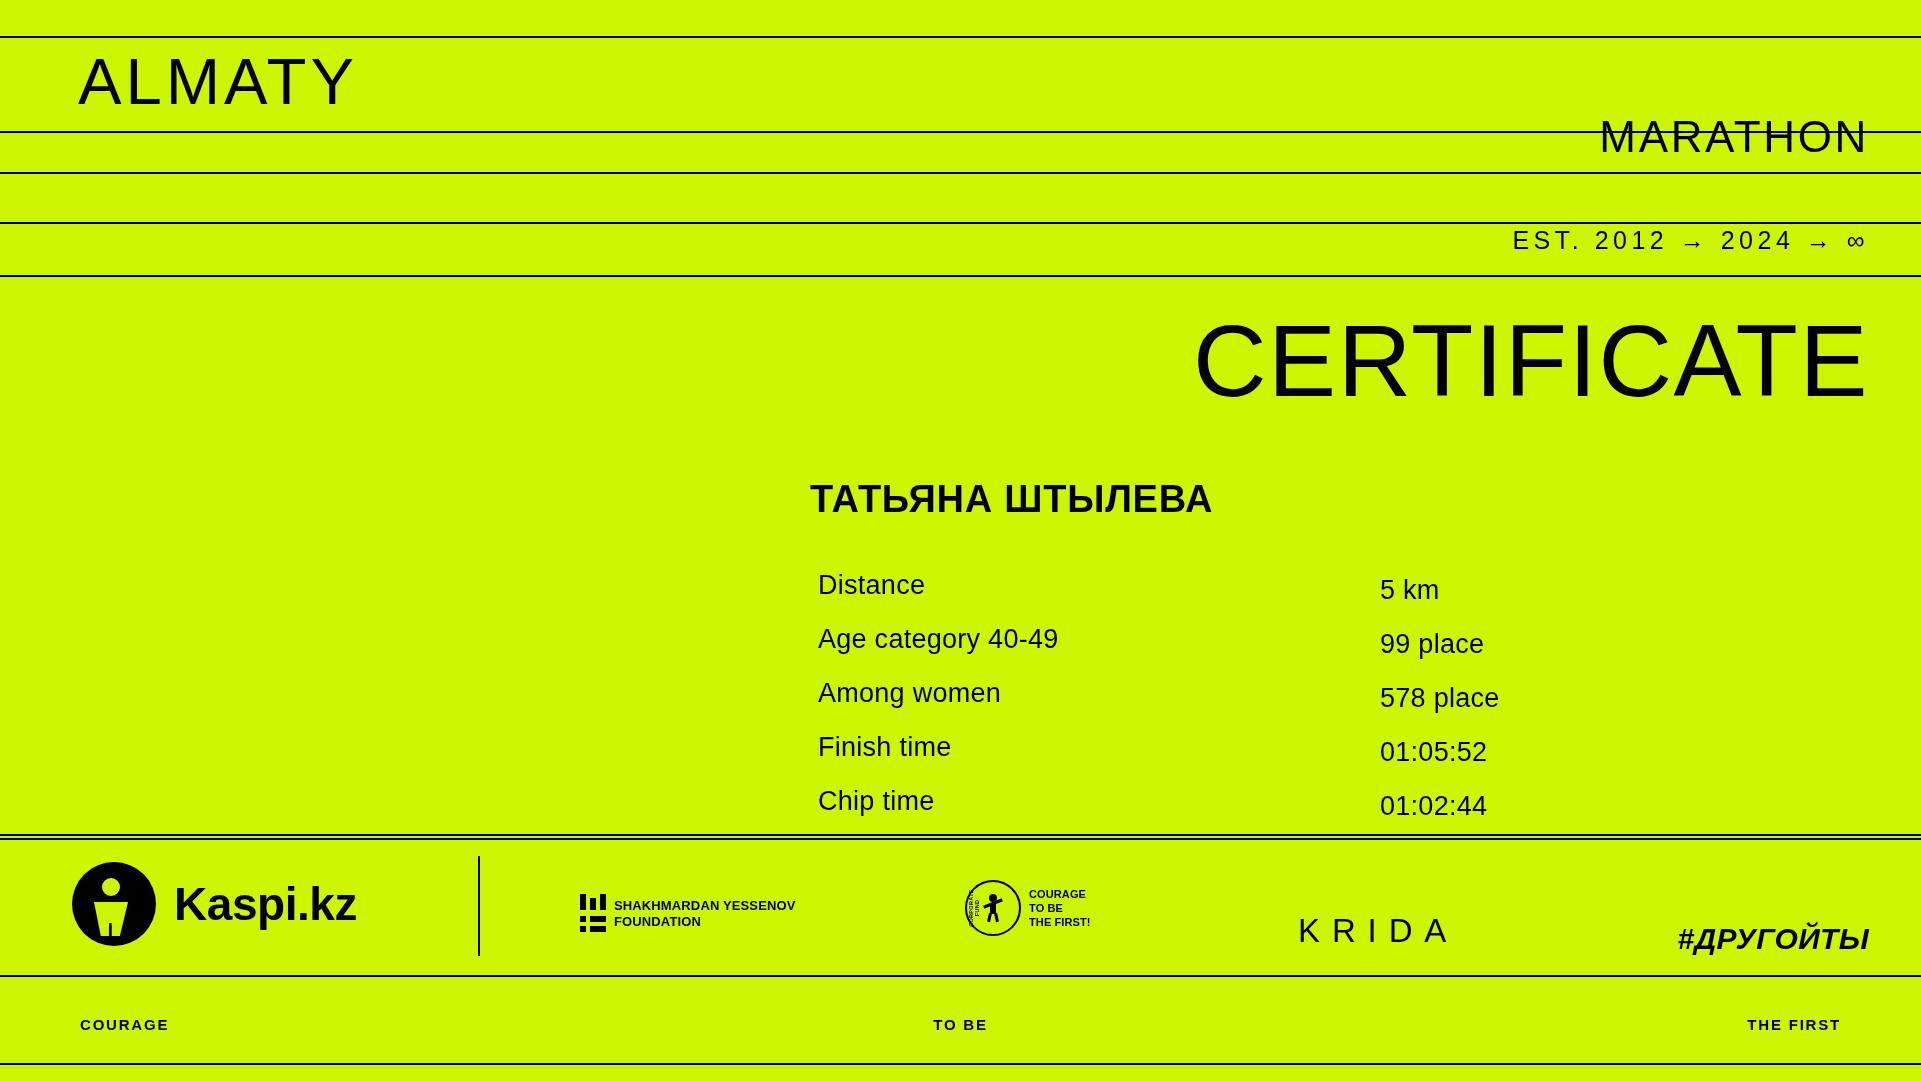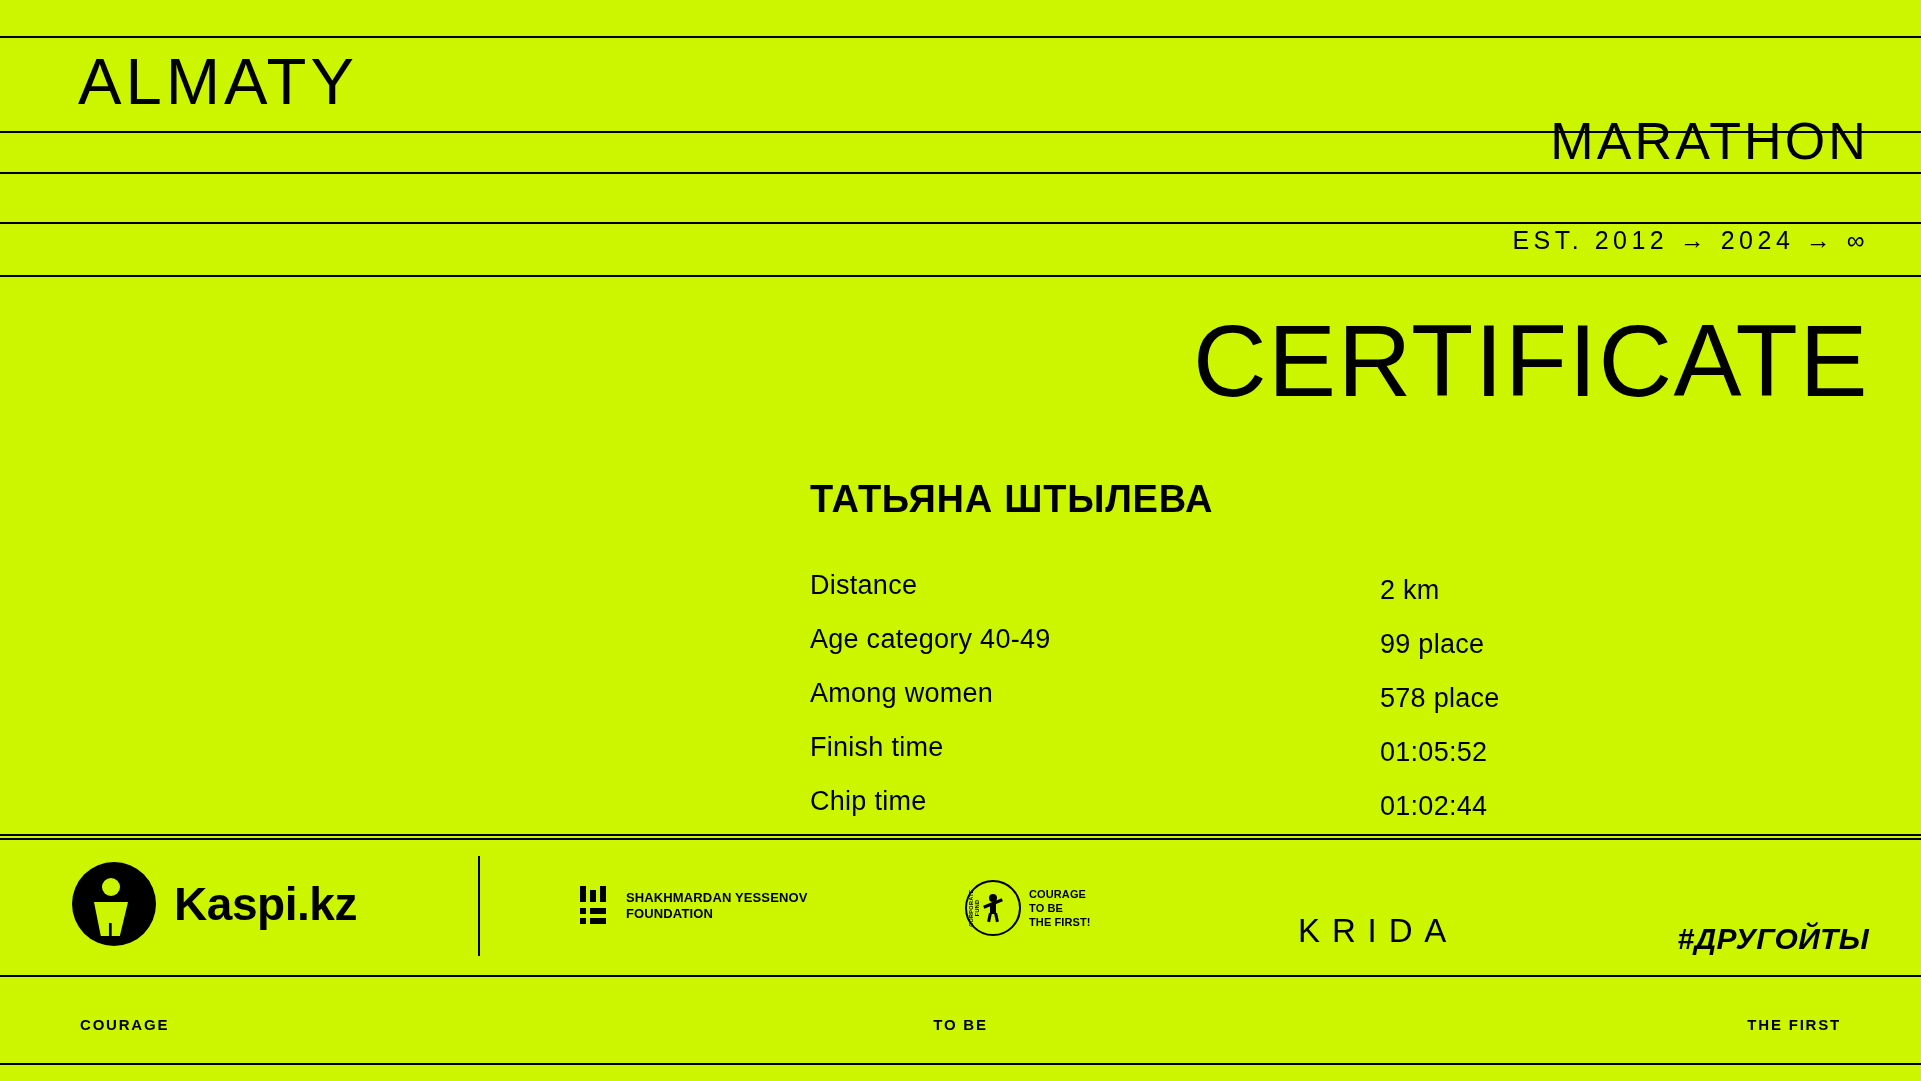--- a/index.html
+++ b/index.html
@@ -52,21 +52,21 @@
   #wm-almaty {
     left: 78px;
     top: 50px;
     font-size: 64px;
     transform: scaleX(1.02);
     transform-origin: left top;
   }
   #wm-marathon {
     right: 52px;
     top: 115px;
-    font-size: 52px;
+    font-size: 44px;
     text-align: right;
   }
   #wm-est {
     right: 52px;
     top: 228px;
     font-size: 25px;
     letter-spacing: 0.18em;
     font-weight: 500;
   }
 
@@ -99,21 +99,21 @@
     left: 810px;
     top: 570px;
     width: 1060px;
   }
   .res-row {
     position: relative;
     height: 54px;
   }
   .res-label {
     position: absolute;
-    left: 0;
+    left: 8px;
     top: 0;
     font-size: 27px;
     letter-spacing: 0.01em;
     white-space: nowrap;
   }
   .res-value {
     position: absolute;
     left: 570px;
     top: 5px;
     font-size: 27px;
@@ -178,24 +178,23 @@
     top: 18px;
     width: 0;
     height: 100px;
     border-left: 2px solid #000;
   }
 
   
   #sponsor-yessenov {
     position: absolute;
     left: 580px;
-    top: 48px;
+    top: 56px;
     display: flex;
     align-items: center;
-    gap: 12px;
   }
   #yessenov-mark {
     width: 34px;
     height: 40px;
     position: relative;
     flex: 0 0 auto;
   }
   #yessenov-mark i {
     position: absolute;
     background: #000;
@@ -323,21 +322,21 @@
   <div class="wordmark" id="wm-marathon">MARATHON</div>
   <div class="wordmark" id="wm-est">EST. 2012 → 2024 → ∞</div>
 
   <div id="cert-title">CERTIFICATE</div>
 
   <div id="participant-name">ТАТЬЯНА ШТЫЛЕВА</div>
 
   <div class="results">
     <div class="res-row">
       <span class="res-label">Distance</span>
-      <span class="res-value">2 km</span>
+      <span class="res-value">5 km</span>
     </div>
     <div class="res-row">
       <span class="res-label">Age category 40-49</span>
       <span class="res-value">99 place</span>
     </div>
     <div class="res-row">
       <span class="res-label">Among women</span>
       <span class="res-value">578 place</span>
     </div>
     <div class="res-row">

